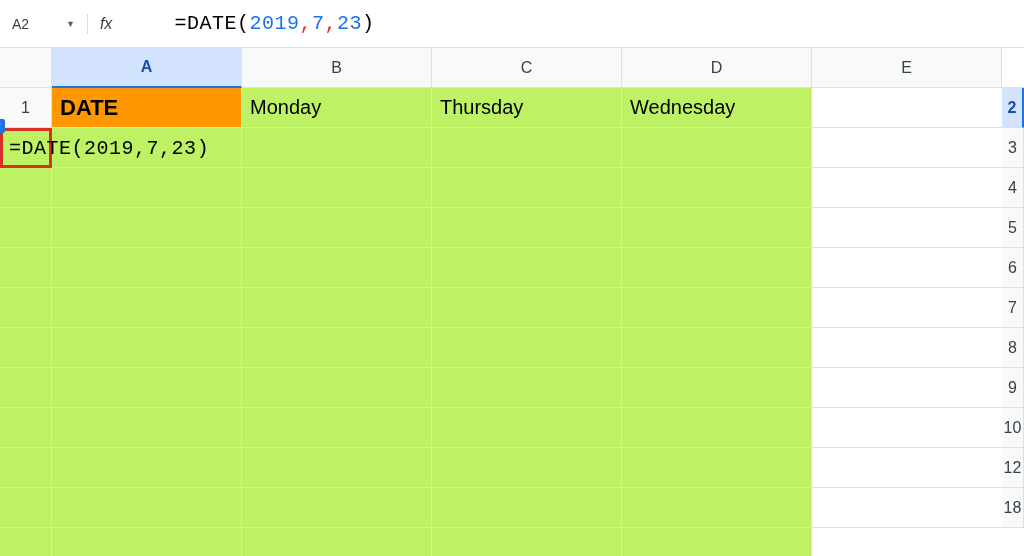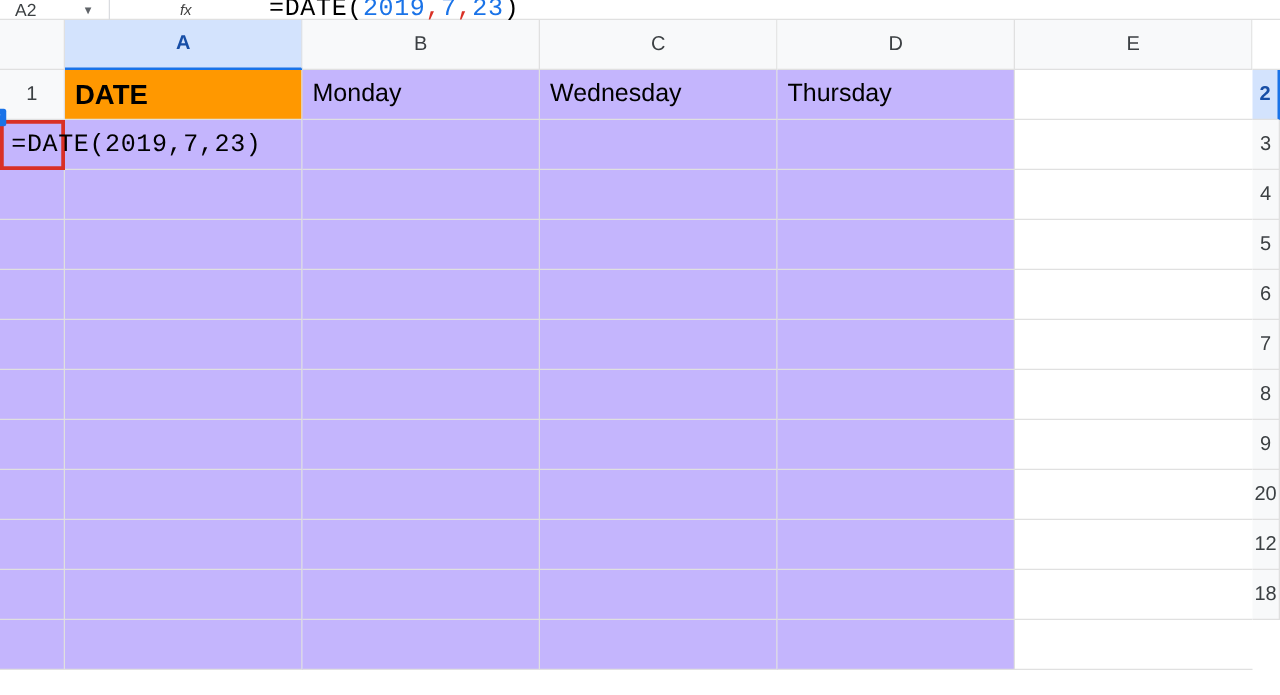--- a/index.html
+++ b/index.html
@@ -12,21 +12,21 @@
     color: #202124;
     width: 1024px;
     height: 556px;
     overflow: hidden;
   }
 
   
   .formula-bar {
     display: flex;
     align-items: center;
-    height: 16px;
+    height: 48px;
     border-bottom: 1px solid #e0e0e0;
     padding-left: 8px;
     gap: 6px;
     background: #fff;
   }
   .namebox {
     width: 50px;
     height: 22px;
     display: flex;
     align-items: center;
@@ -42,23 +42,22 @@
     margin-right: 6px;
   }
   .divider {
     width: 1px;
     height: 20px;
     background: #dadce0;
   }
   .fx {
     font-style: italic;
     color: #404040;
-    font-size: 12px;
+    font-size: 16px;
     padding: 0 6px;
-    margin-left: 44px;
   }
   .formula-input {
     flex: 1;
     font-family: 'Courier New', Consolas, monospace;
     font-size: 20px;
     color: #000;
     white-space: pre;
     letter-spacing: 0.5px;
   }
   .formula-input .kw { color: #000; }
@@ -112,21 +111,21 @@
     border-right: 2px solid #1a73e8;
   }
   .cell {
     border-right: 1px solid #e0e0e0;
     border-bottom: 1px solid #e0e0e0;
     padding: 0 8px;
     display: flex;
     align-items: center;
     font-size: 20px;
     color: #000;
-    background: #c4b5fd;
+    background: #bef264;
     overflow: hidden;
     white-space: nowrap;
   }
   .cell.header-date {
     background: #ff9800;
     font-weight: 700;
     color: #000;
     font-size: 22px;
   }
   .cell.editing {
@@ -187,22 +186,22 @@
   <div class="colh selected">A</div>
   <div class="colh">B</div>
   <div class="colh">C</div>
   <div class="colh">D</div>
   <div class="colh">E</div>
   <div class="extra-col"></div>
 
   <div class="rowh">1</div>
   <div class="cell header-date">DATE</div>
   <div class="cell">Monday</div>
+  <div class="cell">Thursday</div>
   <div class="cell">Wednesday</div>
-  <div class="cell">Thursday</div>
   <div class="extra-col"></div>
 
   <div class="rowh selected">2</div>
   <div class="cell editing">
     <span class="helper">?</span>
     <span class="kw">=</span>
       <span class="kw">DATE</span>
       <span class="paren">(</span>
       <span class="num1">2019</span>
       <span class="comma">,</span>
@@ -267,21 +266,21 @@
   <div class="extra-col"></div>
 
   <div class="rowh">9</div>
   <div class="cell"></div>
   <div class="cell"></div>
   <div class="cell"></div>
   <div class="cell"></div>
   <div class="cell"></div>
   <div class="extra-col"></div>
 
-  <div class="rowh">20</div>
+  <div class="rowh">10</div>
   <div class="cell"></div>
   <div class="cell"></div>
   <div class="cell"></div>
   <div class="cell"></div>
   <div class="cell"></div>
   <div class="extra-col"></div>
 
   <div class="rowh">12</div>
   <div class="cell"></div>
   <div class="cell"></div>

